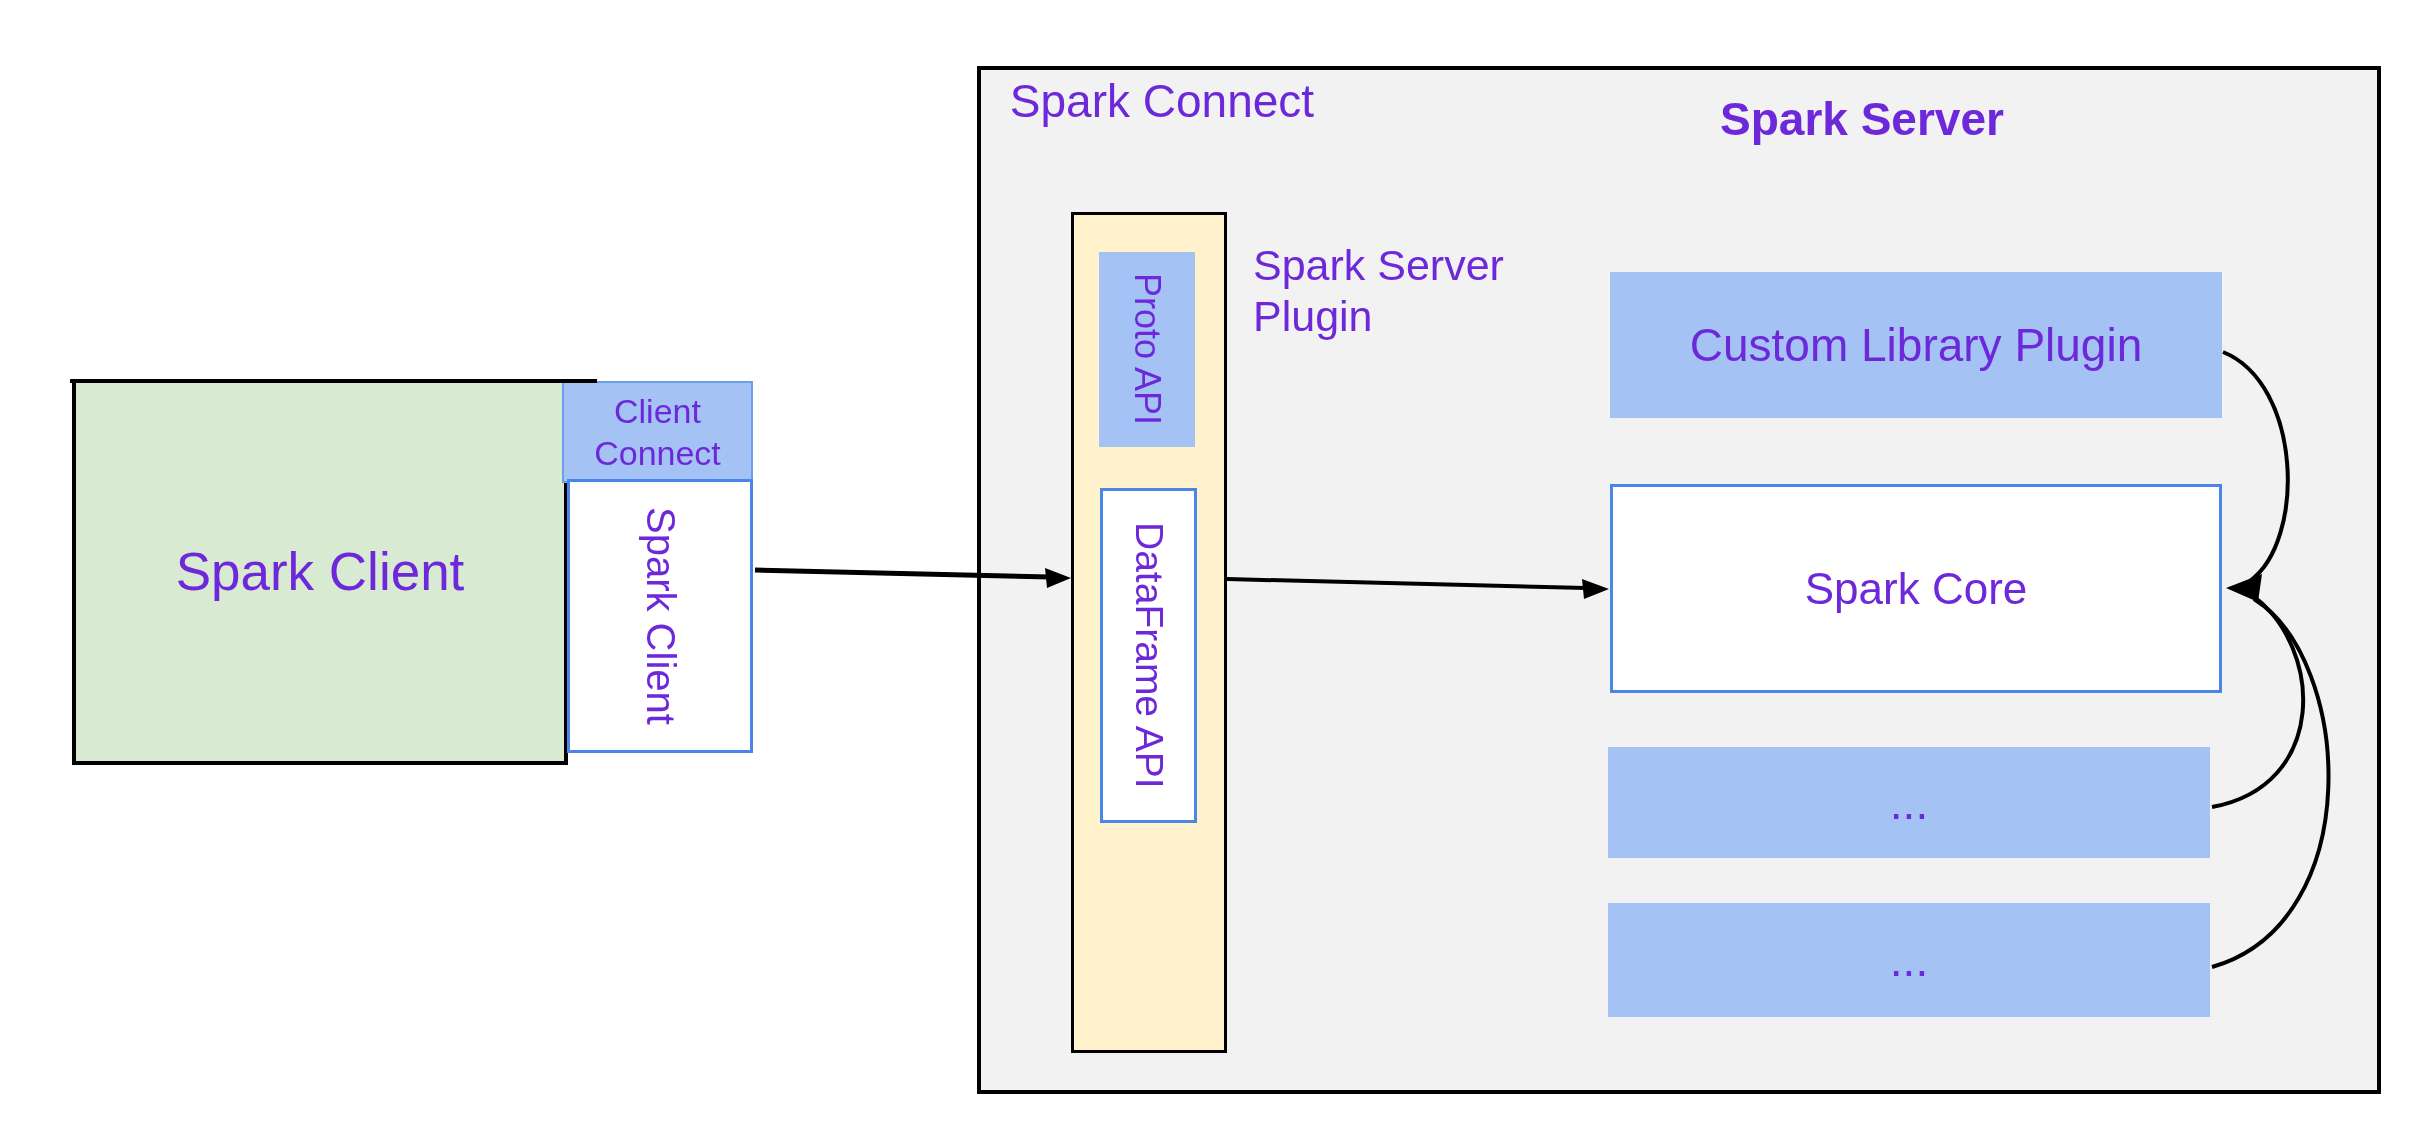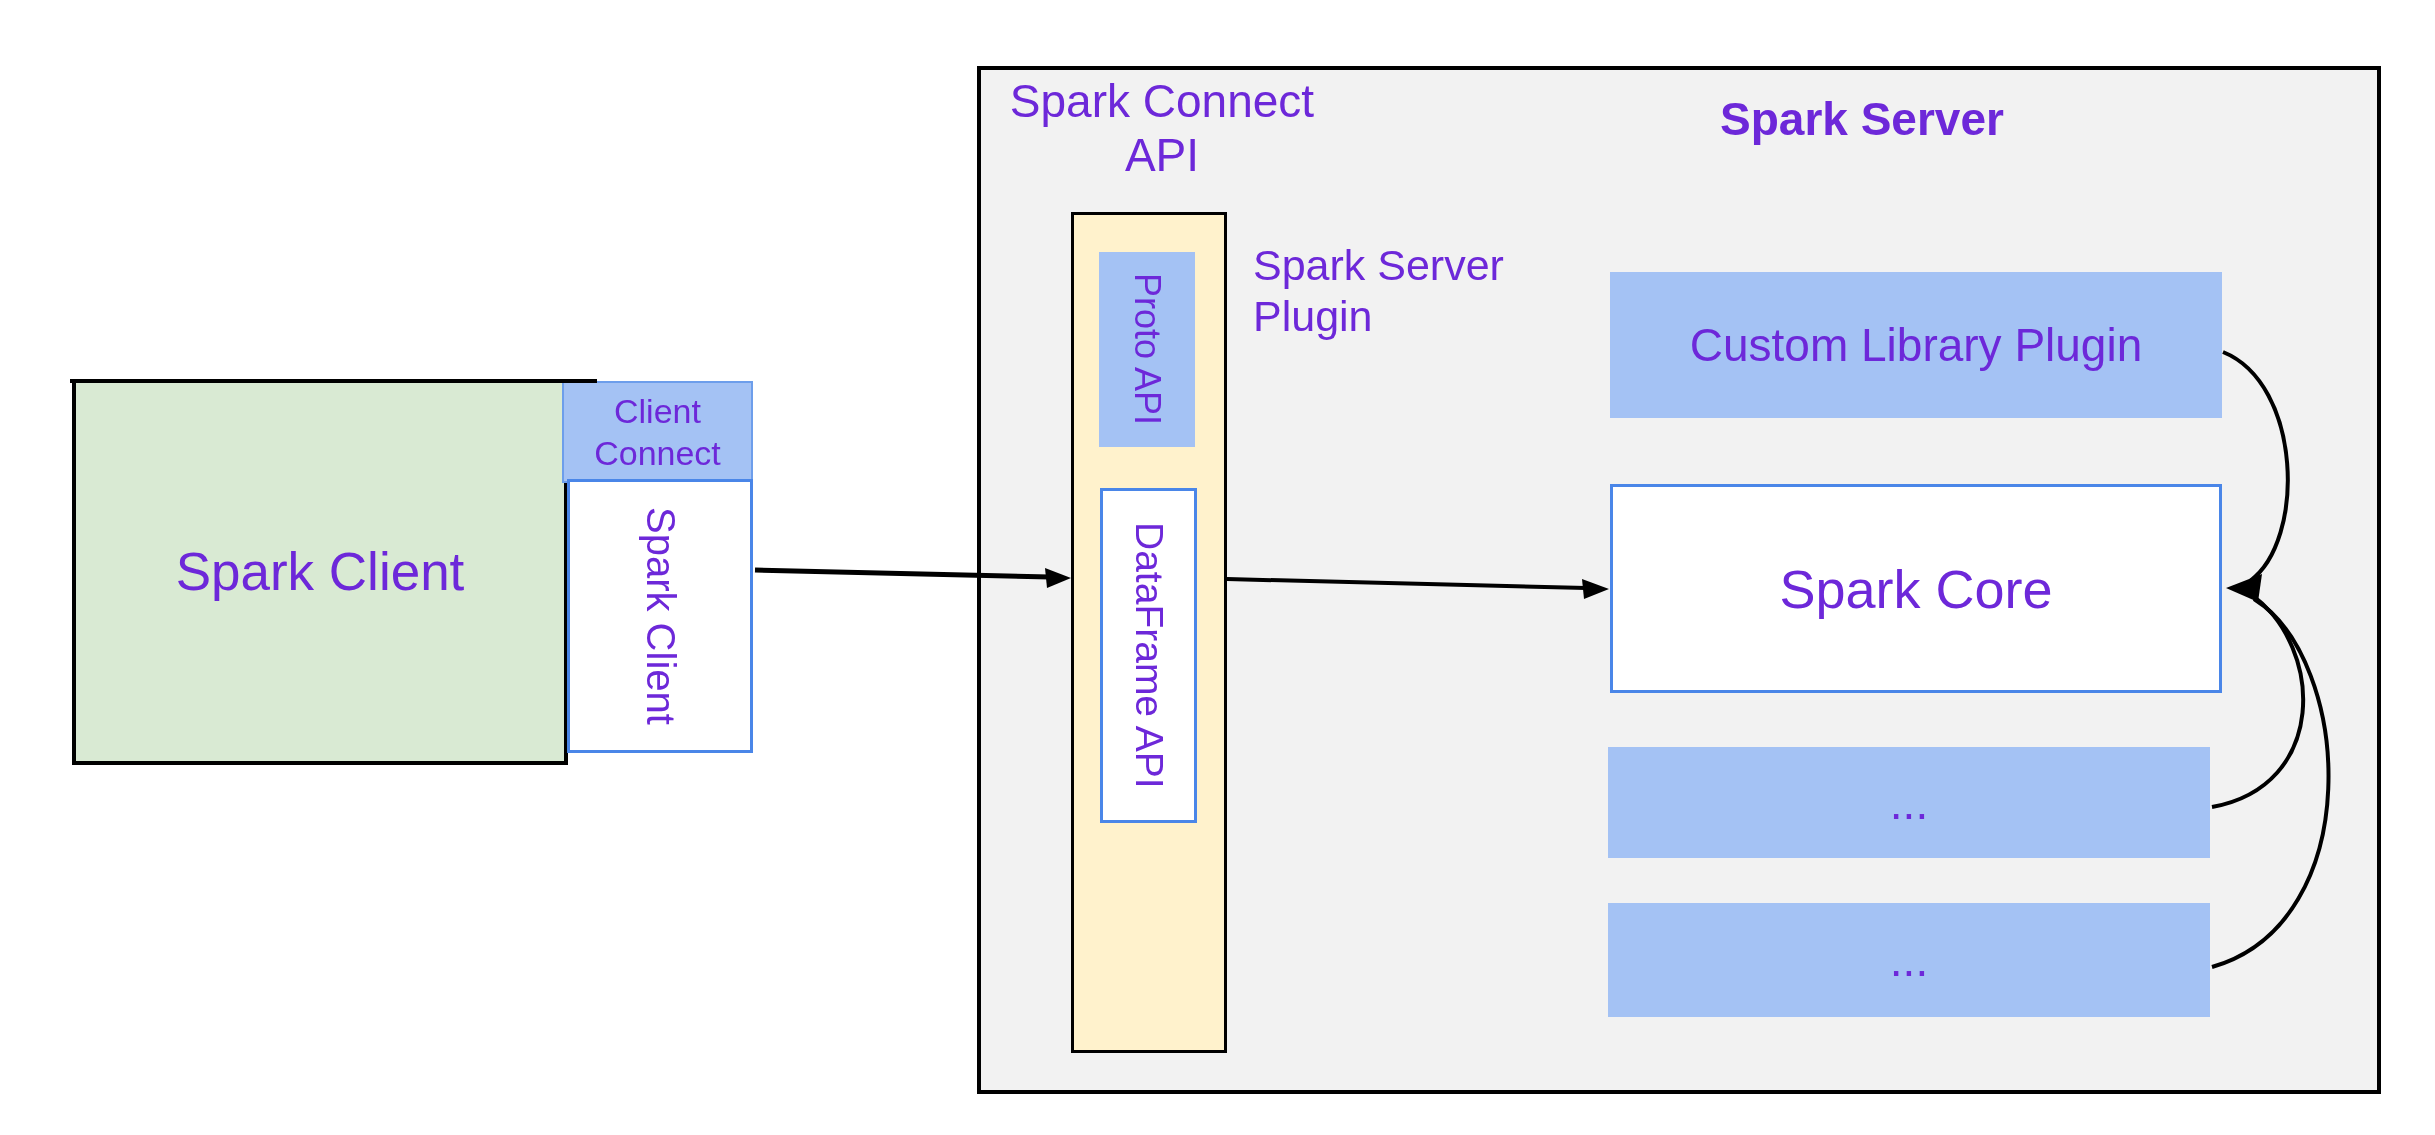--- a/index.html
+++ b/index.html
@@ -29,39 +29,38 @@
   .proto-box{left:1099px;top:252px;width:96px;height:195px;background:#a4c2f4;}
   .proto-label{font-size:36px;}
   .df-box{left:1100px;top:488px;width:97px;height:335px;background:#fff;border:3px solid #4a86e8;}
   .df-label{font-size:39px;}
   .library-label{left:1253px;top:240px;width:420px;font-size:43px;line-height:1.18;text-align:left;}
 
   
   .plugin-box{left:1610px;top:272px;width:612px;height:146px;background:#a4c2f4;}
   .plugin-label{font-size:46px;}
   .core-box{left:1610px;top:484px;width:612px;height:209px;background:#fff;border:3px solid #4a86e8;}
-  .core-label{font-size:54px;}
+  .core-label{font-size:44px;}
   .dots-box1{left:1608px;top:747px;width:602px;height:111px;background:#a4c2f4;}
   .dots-box2{left:1608px;top:903px;width:602px;height:114px;background:#a4c2f4;}
   .dots-label{font-size:46px;}
 
   svg.overlay{position:absolute;left:0;top:0;width:2435px;height:1135px;pointer-events:none;}
   svg.overlay path, svg.overlay line{stroke:#000;fill:none;}
   svg.overlay polygon{fill:#000;stroke:none;}
 </style>
 </head>
 <body>
 
 <div id="canvas">
 
   <div class="abs panel"></div>
 
   <div class="abs connect-label">
     <span style="display:block">Spark Connect</span>
-    <span style="display:block">API</span>
   </div>
 
   <div class="abs server-title">Spark Server</div>
 
   <div class="abs green-box center">
     <div class="app-label">
       <span style="display:block">Spark Client</span>
     </div>
   </div>
 

